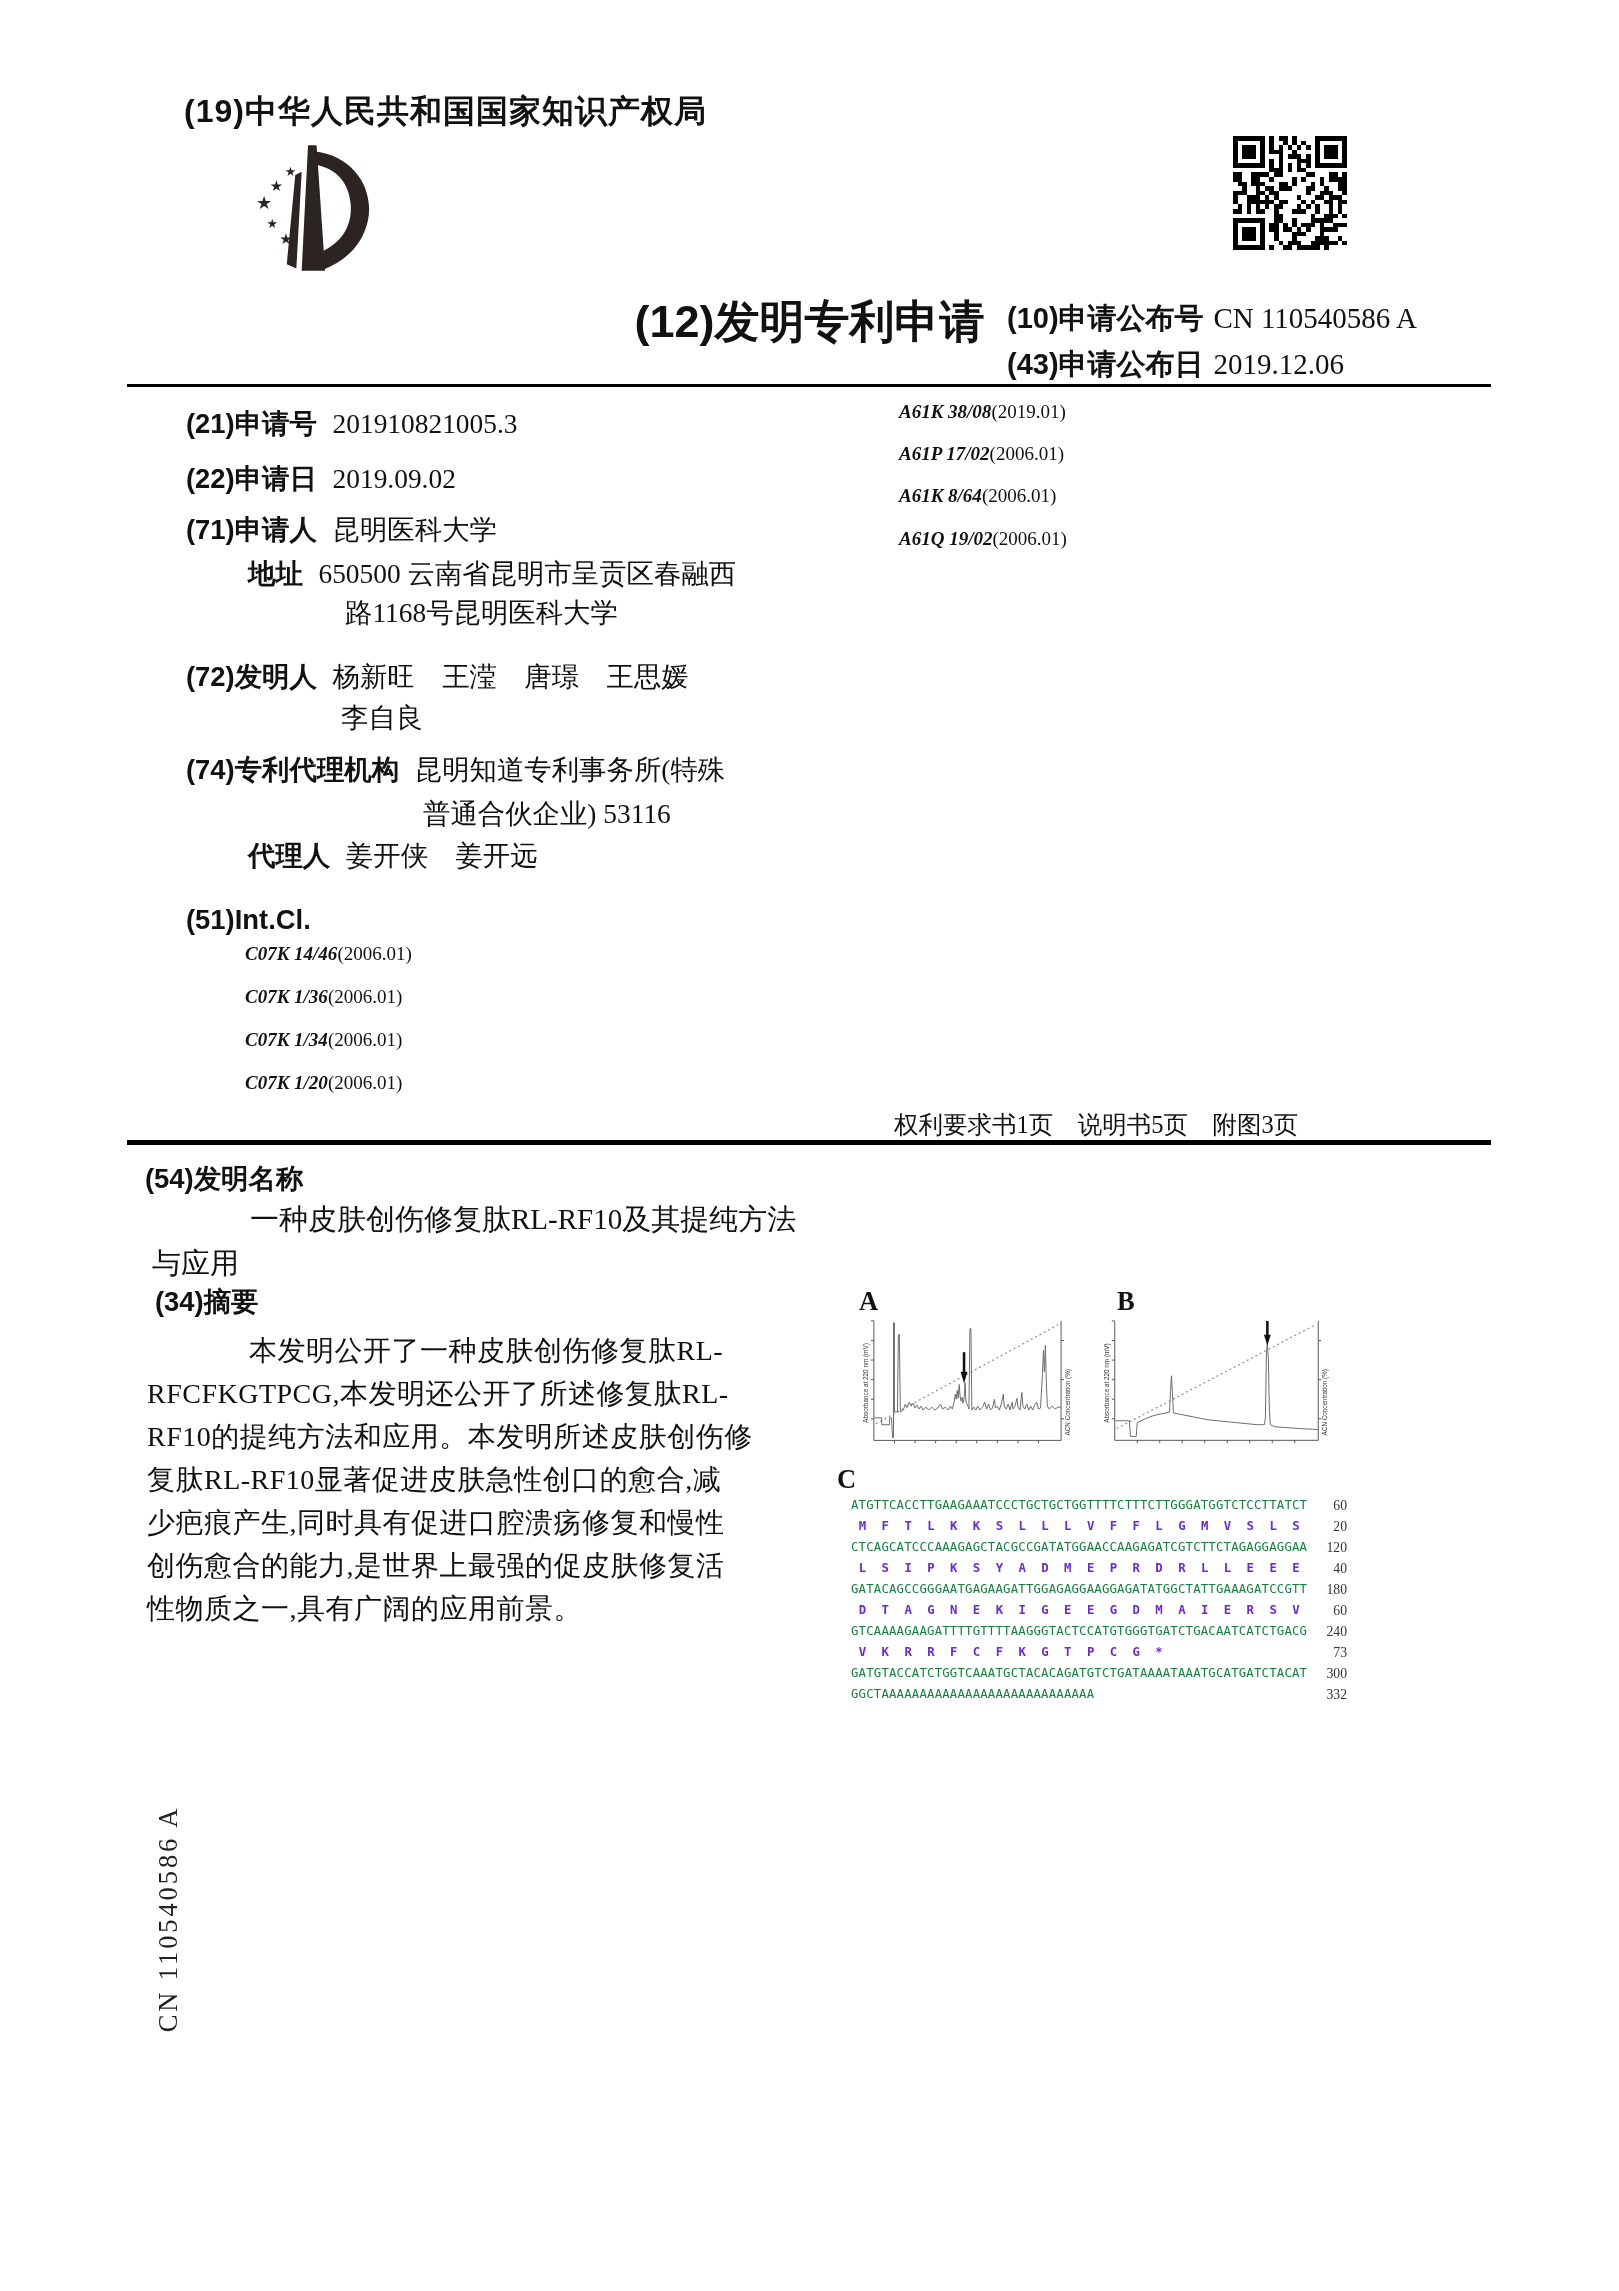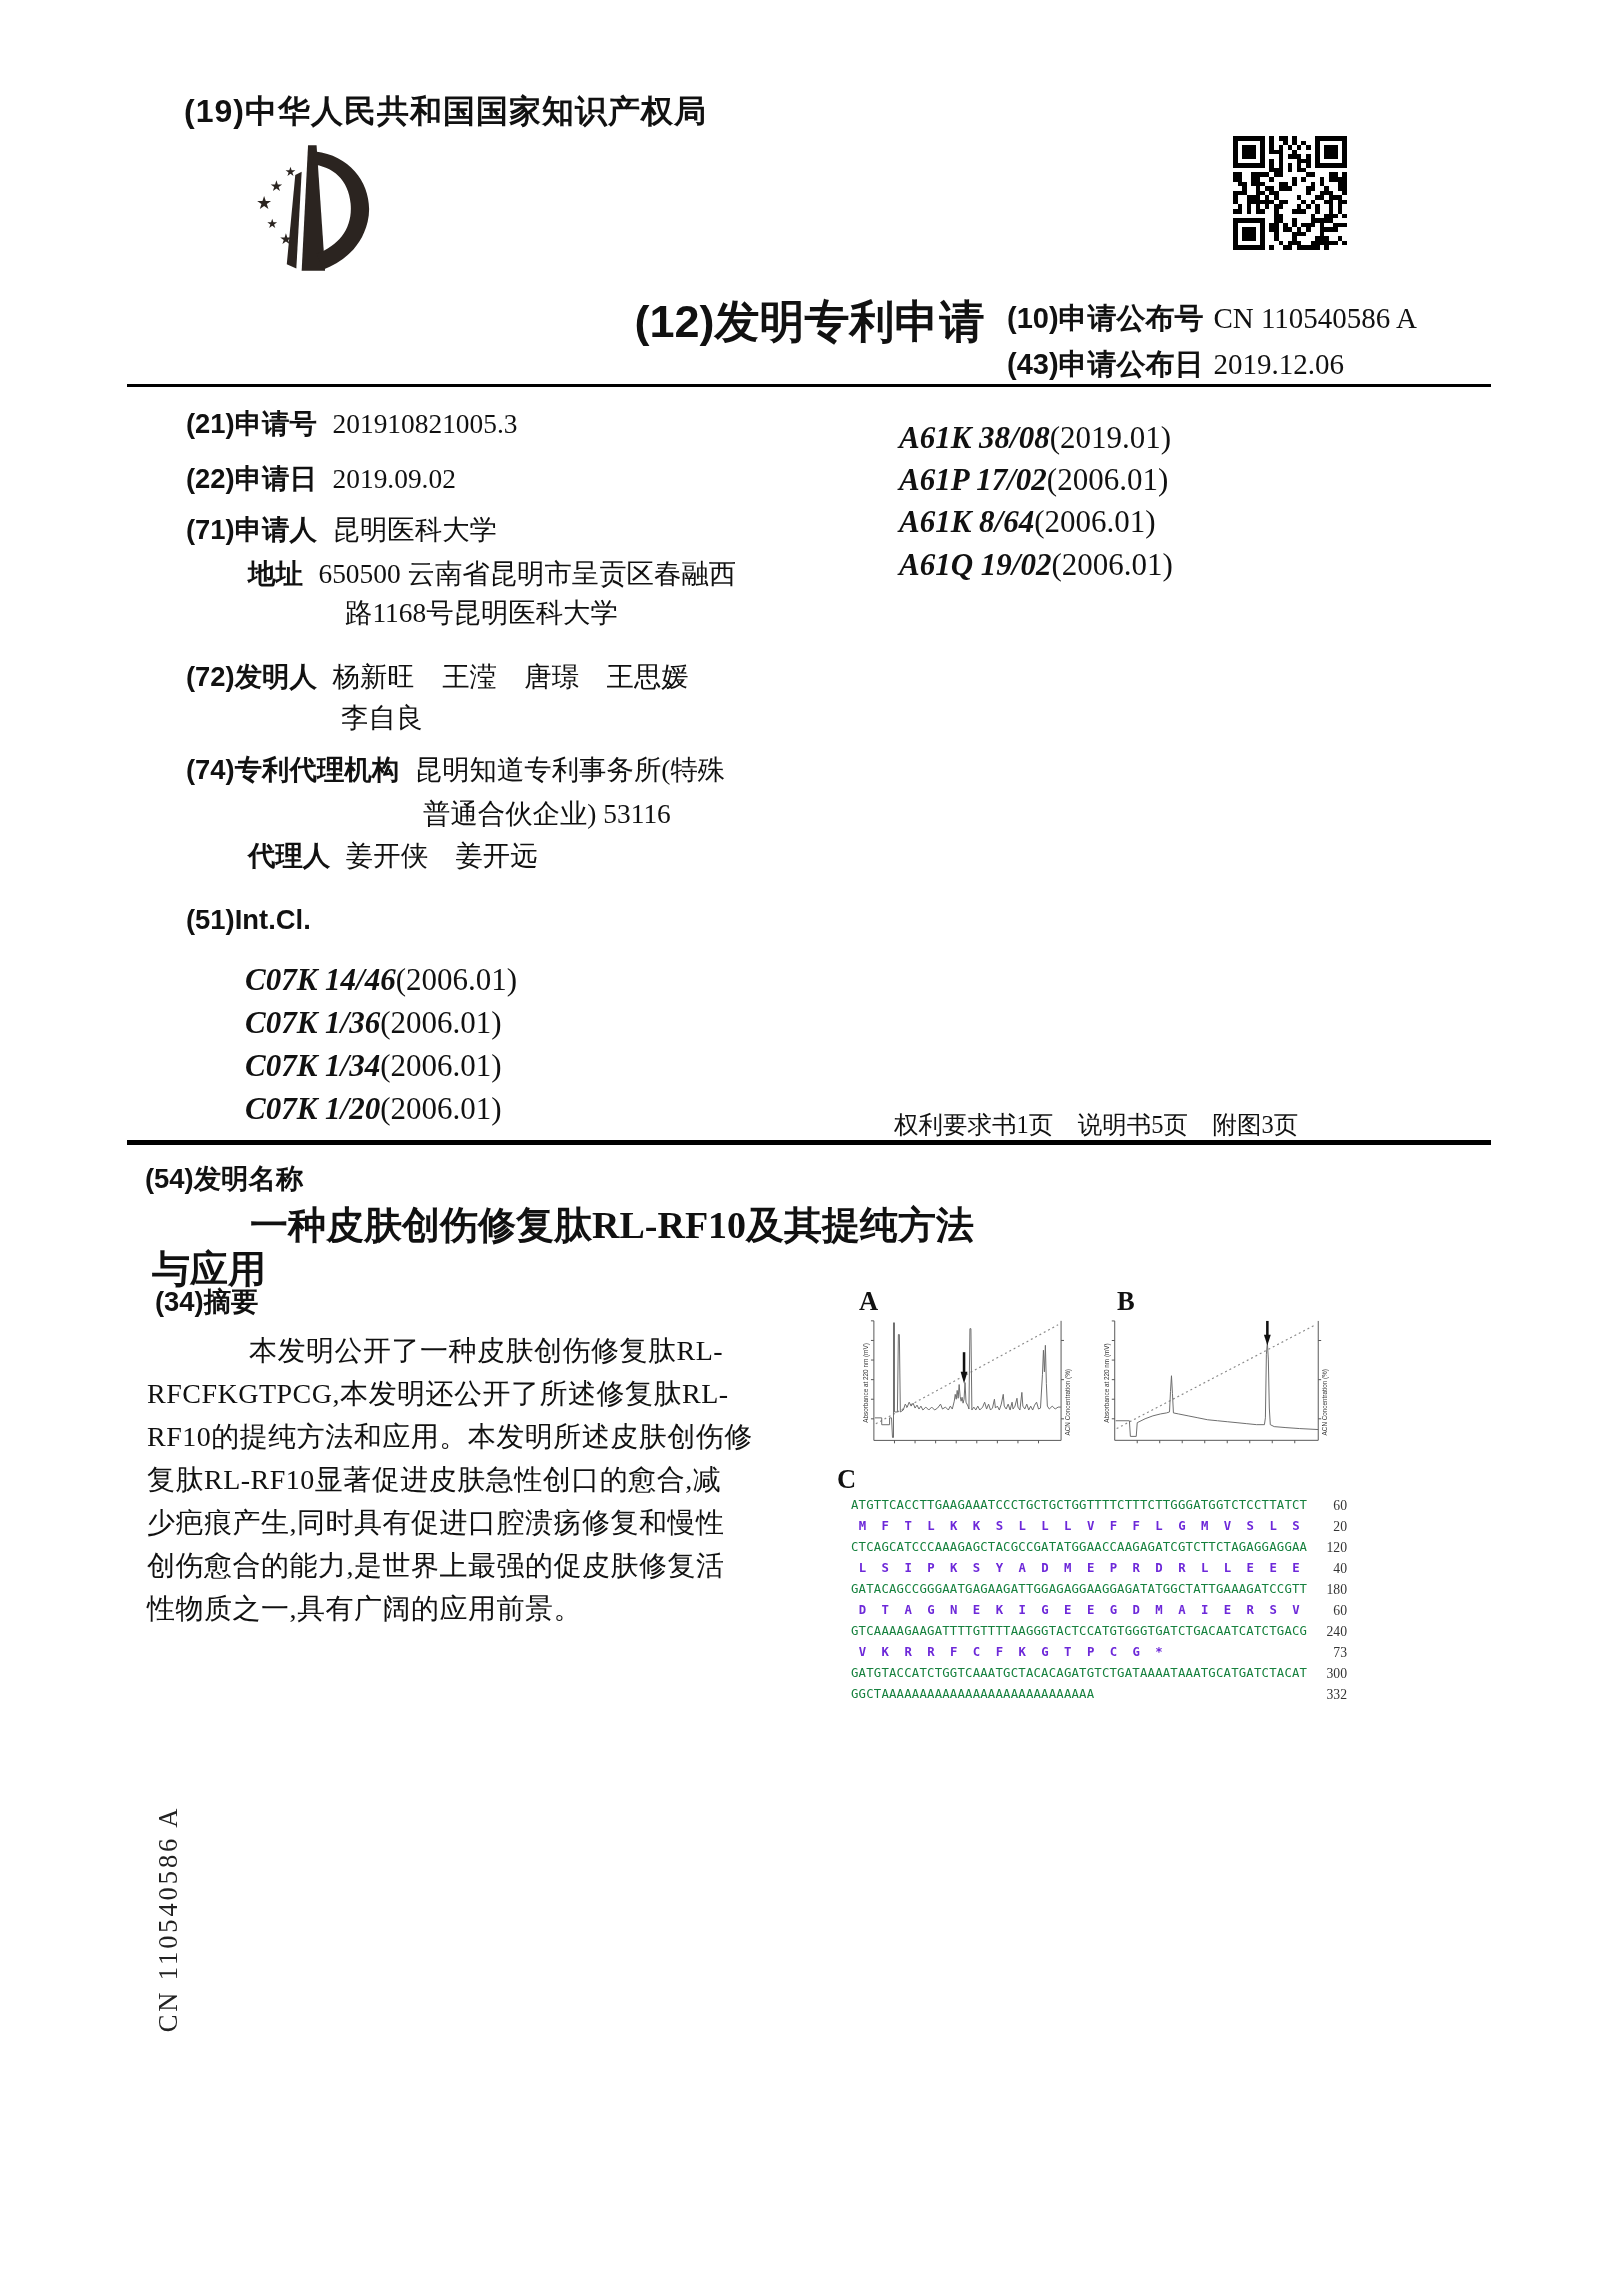--- a/index.html
+++ b/index.html
@@ -8,26 +8,26 @@
   .abs{position:absolute;}
   .lbl{font-family:"Liberation Sans","DejaVu Sans",sans-serif;font-weight:bold;}
   .val{font-family:"Liberation Serif","DejaVu Serif",serif;font-weight:normal;}
   .authority{left:184px;top:90px;font-size:32px;letter-spacing:1px;}
   .doc-type{left:0;top:292px;width:1619px;text-align:center;font-size:45px;}
   .pub-row{left:1007px;font-size:29px;white-space:nowrap;}
   .pub-row .val{margin-left:9.8px;}
   .rule{background:#000;}
   .field{font-size:27.4px;white-space:nowrap;}
   .field .val{margin-left:15.7px;}
-  .code-line{font-size:31px;white-space:nowrap;margin-top:19px;}
+  .code-line{font-size:19px;white-space:nowrap;}
   .code-line .code{font-family:"Liberation Serif","DejaVu Serif",serif;font-style:italic;font-weight:bold;}
   .code-line .yr{font-family:"Liberation Serif","DejaVu Serif",serif;}
   .pages-info{left:894px;top:1108px;font-size:24.5px;}
   .sec-label{font-family:"Liberation Sans","DejaVu Sans",sans-serif;font-weight:bold;font-size:27.4px;}
-  .title-line{font-size:38px;font-weight:bold;}
+  .title-line{font-size:29px;}
   .abstract{left:147px;top:1329px;width:655px;}
   .abstract .aline{font-size:28px;line-height:43px;letter-spacing:0.5px;white-space:nowrap;}
   .aline.indent{padding-left:102px;}
   .fig-label{font-family:"Liberation Serif","DejaVu Serif",serif;font-weight:bold;font-size:26.5px;}
   .seq{left:851px;top:1498px;width:490px;}
   .seq-row{position:relative;height:21px;}
   .seq-row .s{position:absolute;left:0;top:0;white-space:pre;font-family:"DejaVu Sans Mono",monospace;
               font-size:12.3px;color:#15803d;letter-spacing:0.2px;}
   .seq-row.aa .s{font-weight:bold;color:#6d28d9;padding-left:7.8px;}
   .seq-row .n{position:absolute;left:443px;top:0;width:53px;text-align:right;font-size:13.7px;color:#333;

